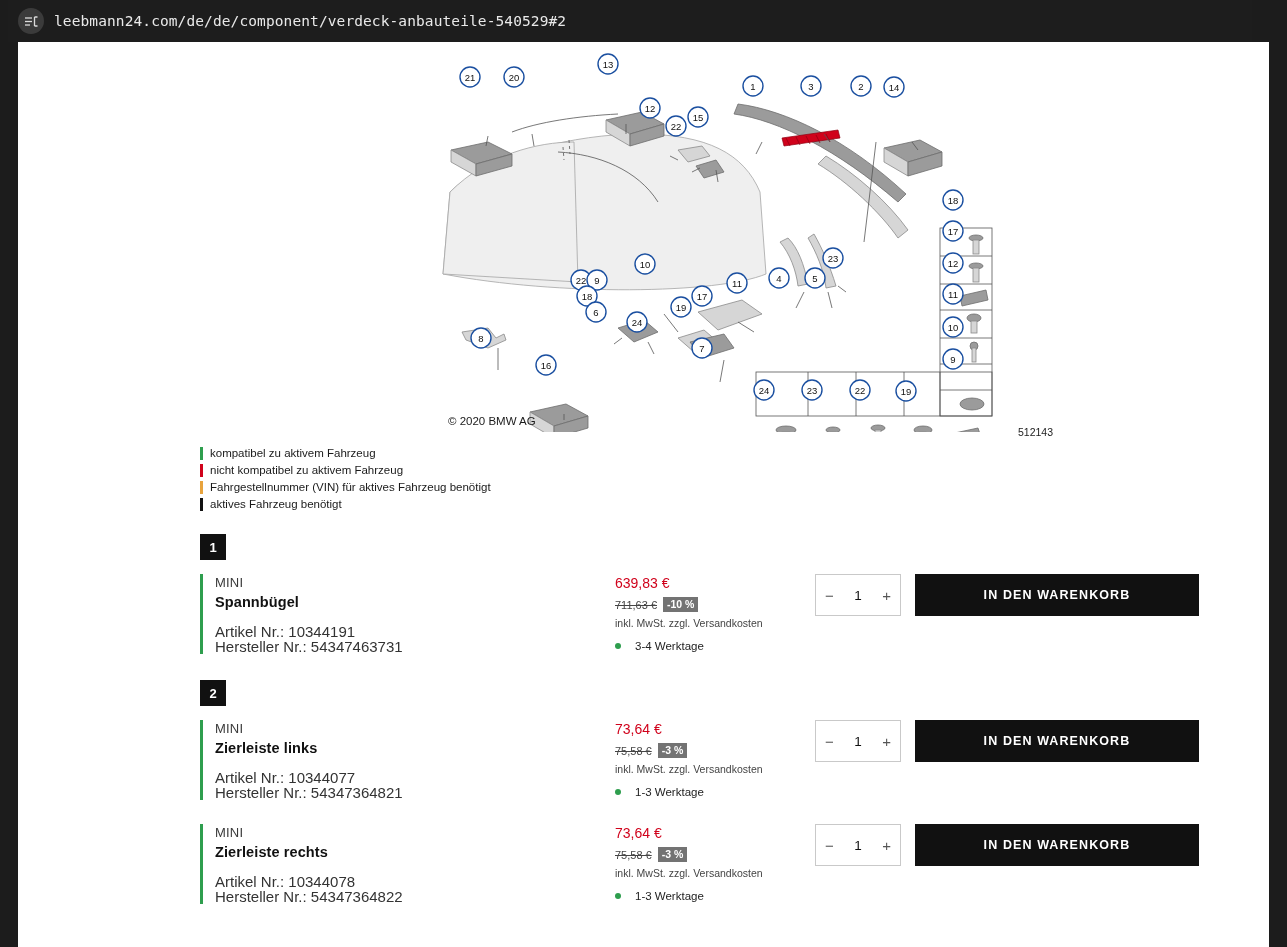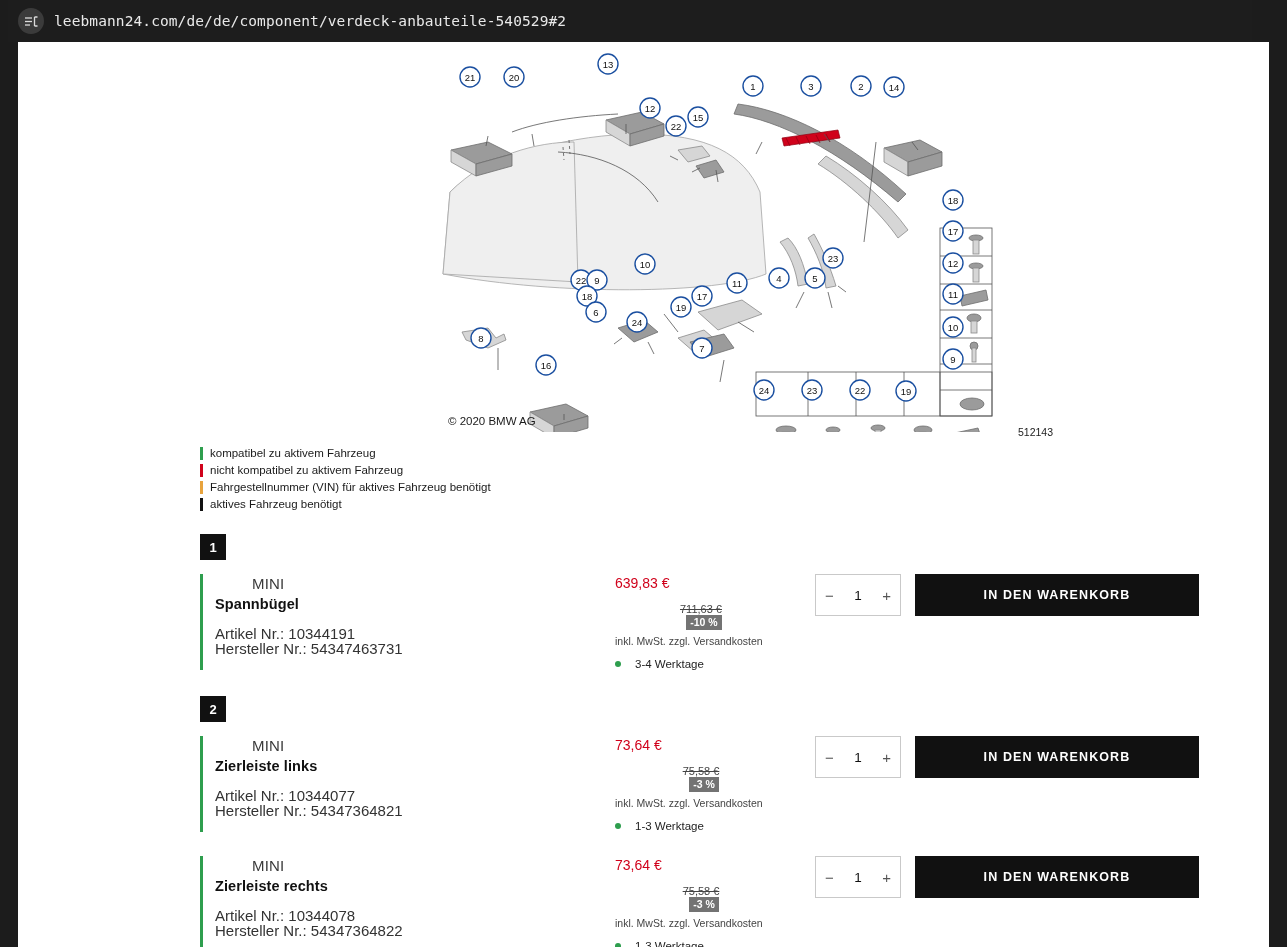--- a/index.html
+++ b/index.html
@@ -117,24 +117,23 @@
     background: #2e9e4e;
     align-self: stretch;
     margin-right: 12px;
     flex: 0 0 3px;
   }
   .prod-info {
     width: 400px;
     padding-top: 1px;
   }
   .brand {
-    font-size: 15px;
+    font-size: 13px;
     color: #3a3a3a;
     letter-spacing: 0.2px;
-    margin-left: 37px;
   }
   .prod-title {
     font-size: 14.5px;
     font-weight: bold;
     color: #111;
     margin-top: 4px;
     letter-spacing: 0.1px;
   }
   .prod-meta {
     margin-top: 14px;
@@ -146,22 +145,21 @@
     width: 178px;
     padding-top: 1px;
   }
   .price-now {
     font-size: 14px;
     color: #d0021b;
     font-weight: normal;
   }
   .price-old-line {
     display: flex; align-items: center;
-    margin-top: 12px;
-    flex-direction: column;
+    margin-top: 6px;
   }
   .price-old {
     font-size: 11px;
     color: #444;
     text-decoration: line-through;
     margin-right: 6px;
   }
   .discount {
     font-size: 10.5px;
     font-weight: bold;

